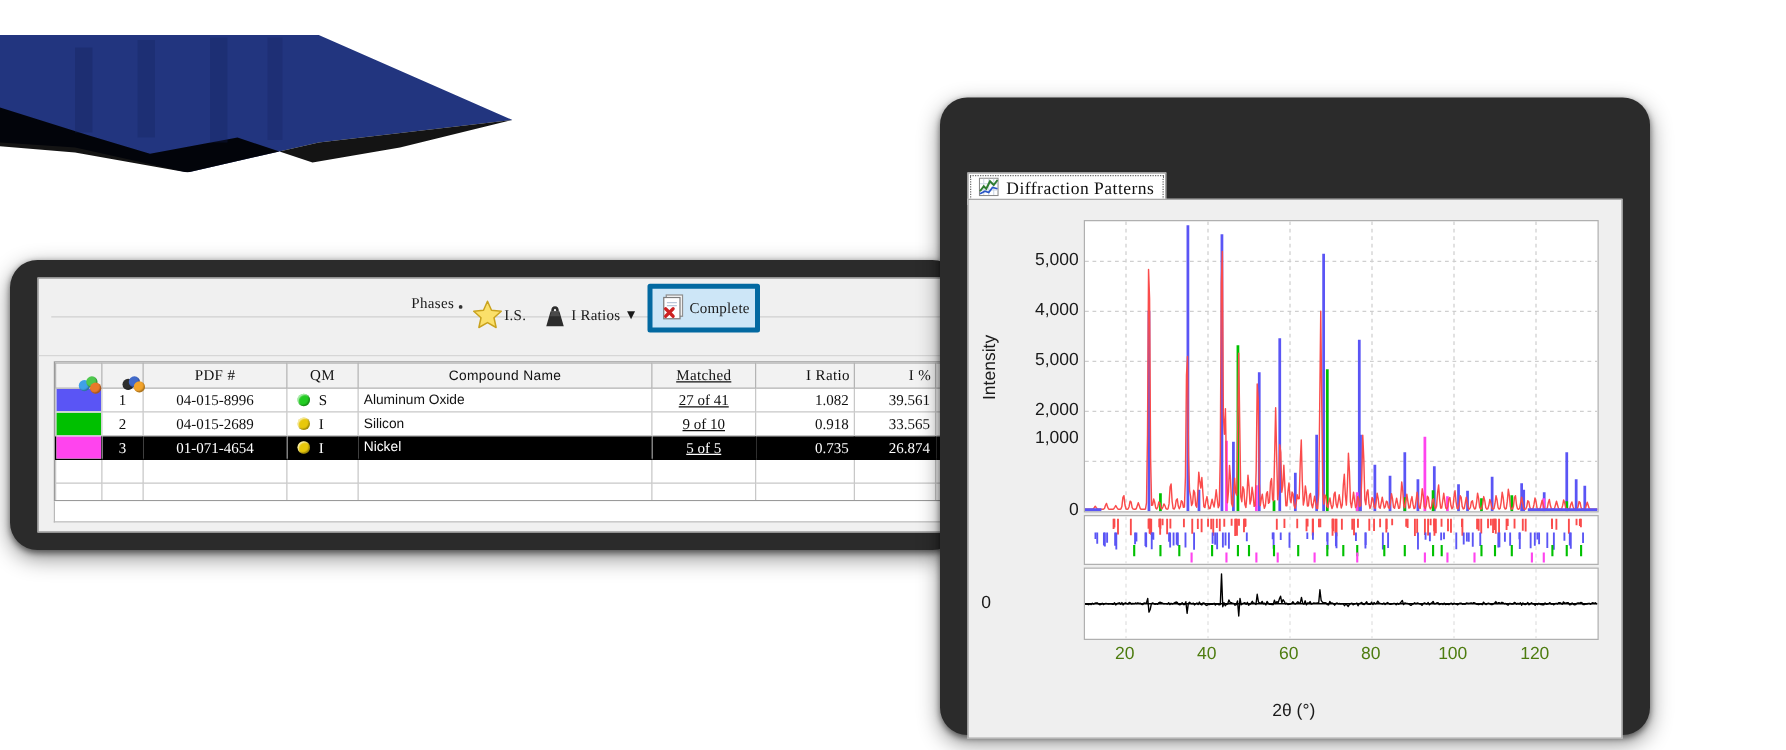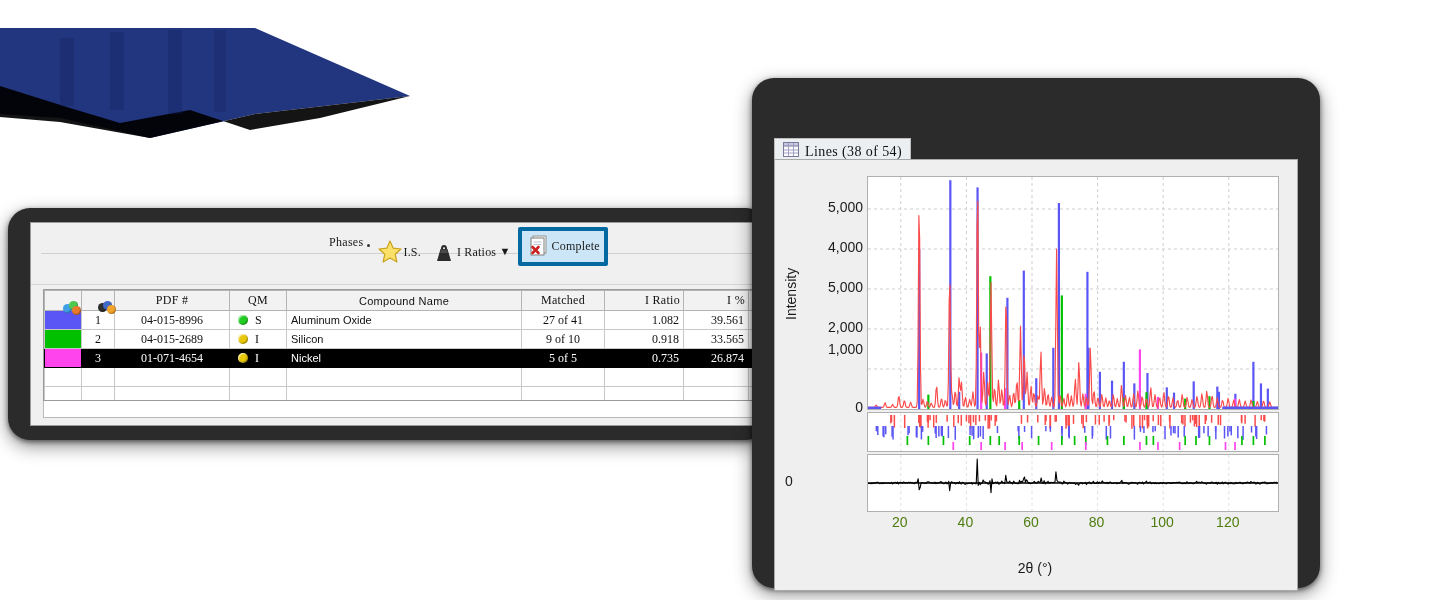--- a/index.html
+++ b/index.html
@@ -43,21 +43,21 @@
                   font-weight:normal;color:#101010;padding:0 3px;letter-spacing:.3px;}
   table.phases td{border:1px solid #c8c8c8;height:18px;padding:0 4px;color:#101010;
                   white-space:nowrap;overflow:hidden;}
   tr.selected td{background:#000;color:#fff;border-color:#000;}
   tr.selected td.swatch-cell{border-color:#000;}
   .c-color{width:36px;padding:0!important;}
   .c-num{width:26px;text-align:center;}
   .c-pdf{width:108px;text-align:center;font-family:"Liberation Serif",serif;}
   .c-qm{width:50px;}
   .c-name{width:228px;font-family:"Liberation Sans",sans-serif;font-size:11px;}
-  .c-matched{width:76px;text-align:center;}
+  .c-matched{width:76px;text-align:center;text-decoration:underline;}
   .c-iratio{width:72px;text-align:right;}
   .c-ipct{width:58px;text-align:right;}
   .c-iic{width:56px;text-align:right;}
   .swatch{display:block;width:100%;height:18px;}
   .qm-cell{display:flex;align-items:center;gap:7px;padding-left:4px;}
   .qm-dot{width:10px;height:10px;border-radius:50%;display:inline-block;
           box-shadow:inset -1px -1px 1px rgba(0,0,0,.30), inset 1px 1px 1px rgba(255,255,255,.65);}
   .blank-row td{background:#fff;height:18px;}
   .footer-strip{position:absolute;left:12px;top:178px;width:712px;height:16px;
                 background:#fff;border:1px solid #b9b9b9;border-top:none;}
@@ -261,34 +261,36 @@
           </tbody>
       </table>
     </div>
     <div class="footer-strip"></div>
   </div>
 </div>
 
 <div class="bezel" id="right-window">
 
   <div class="tabbar">
-    <div class="tab inactive">
+    <div class="tab active">
       <span>
         <svg width="16" height="15" viewBox="0 0 16 15">
-          <rect x="0.5" y="0.5" width="15" height="14" fill="#fbfbfe" stroke="#7b7b9c"></rect>
-          <rect x="0.5" y="0.5" width="15" height="3.5" fill="#c7c7e2" stroke="#7b7b9c"></rect>
-          <g stroke="#9a9ac0" stroke-width="0.9">
-            <line x1="5.5" y1="1" x2="5.5" y2="14"></line>
-              <line x1="10.5" y1="1" x2="10.5" y2="14"></line>
-            <line x1="1" y1="8" x2="15" y2="8"></line>
-              <line x1="1" y1="11" x2="15" y2="11"></line>
+          <rect x="0.5" y="0.5" width="15" height="14" fill="#fff" stroke="#8a8a8a"></rect>
+          <g stroke="#c9d4e4" stroke-width="0.8">
+            <line x1="4" y1="1" x2="4" y2="14"></line>
+              <line x1="8" y1="1" x2="8" y2="14"></line>
+            <line x1="12" y1="1" x2="12" y2="14"></line>
+            <line x1="1" y1="5" x2="15" y2="5"></line>
+              <line x1="1" y1="10" x2="15" y2="10"></line>
           </g>
+          <polyline points="1,11 4,7 6,9 9,3 12,6 15,2" fill="none" stroke="#2f7d32" stroke-width="1.6"></polyline>
+          <polyline points="1,13 5,11 8,12 11,8 15,9" fill="none" stroke="#2a56c6" stroke-width="1.4"></polyline>
         </svg>
       </span>
-      <span>Lines (38 of 54)</span>
+      <span>Diffraction Patterns</span>
     </div>
   </div>
 
   <div class="tabpanel">
     <div class="plotbox">
 
       <div class="axis-label-y">Intensity</div>
 
       <div class="ytick-area" id="ytick-area">
           <div class="ytick" style="top: 229px; width: 72px;">0</div>

